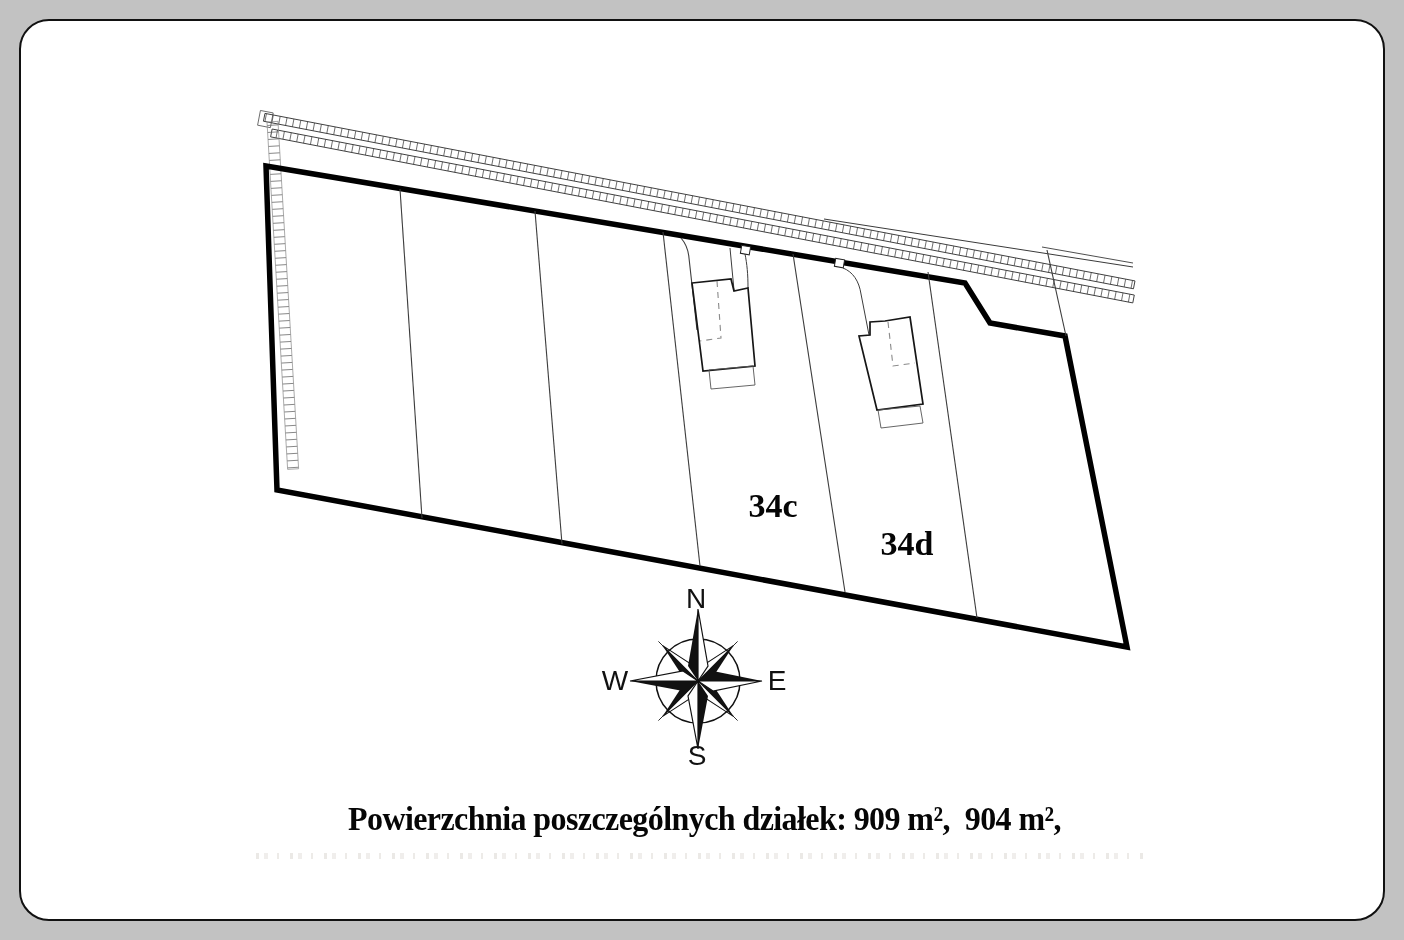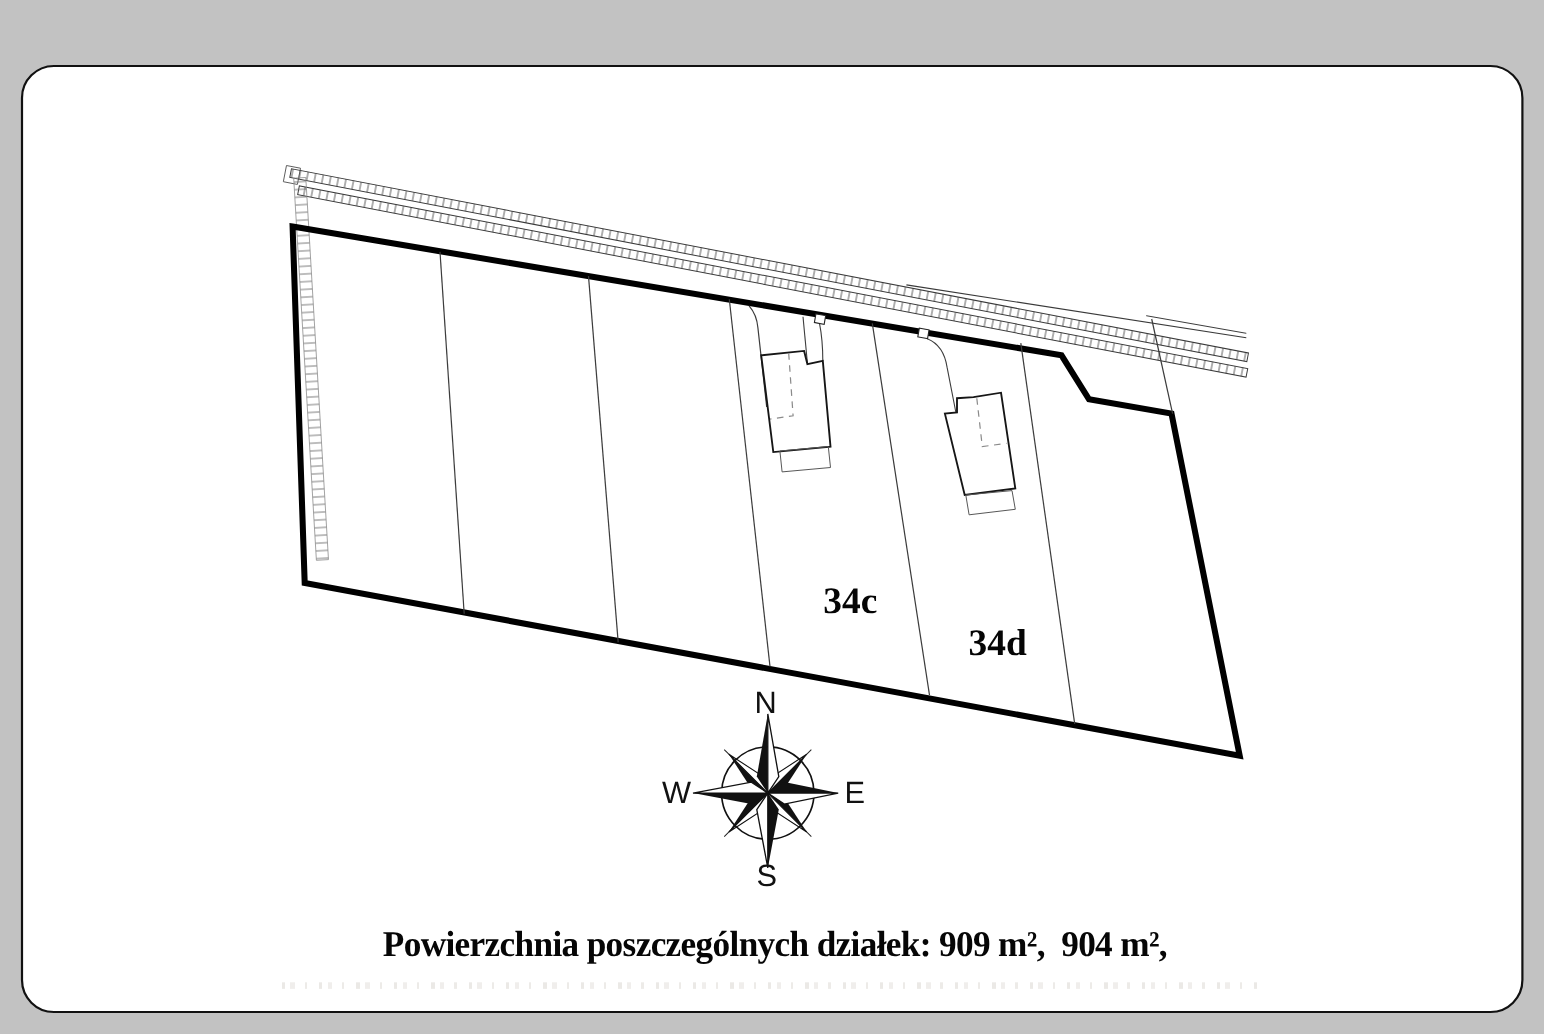--- a/index.html
+++ b/index.html
@@ -2,21 +2,21 @@
 <html><head>
 <meta charset="utf-8">
 <style>
   html,body{margin:0;padding:0;}
   body{
     width:1404px;height:940px;overflow:hidden;
     background:#c2c2c2;
     font-family:"Liberation Sans",sans-serif;
     position:relative;
   }
-  .stage{position:absolute;inset:0;margin-top:40px;}
+  .stage{position:absolute;inset:0;}
   .sheet{
     position:absolute;left:19px;top:19px;right:19px;bottom:19px;
     background:#ffffff;border:2px solid #111;border-radius:30px;
   }
   svg.plan{position:absolute;left:0;top:0;width:1404px;height:940px;}
   .caption{
     position:absolute;left:348px;top:801px;
     font-family:"Liberation Serif",serif;
     font-weight:700;font-size:33px;color:#060606;
     letter-spacing:-0.6px;white-space:pre;

